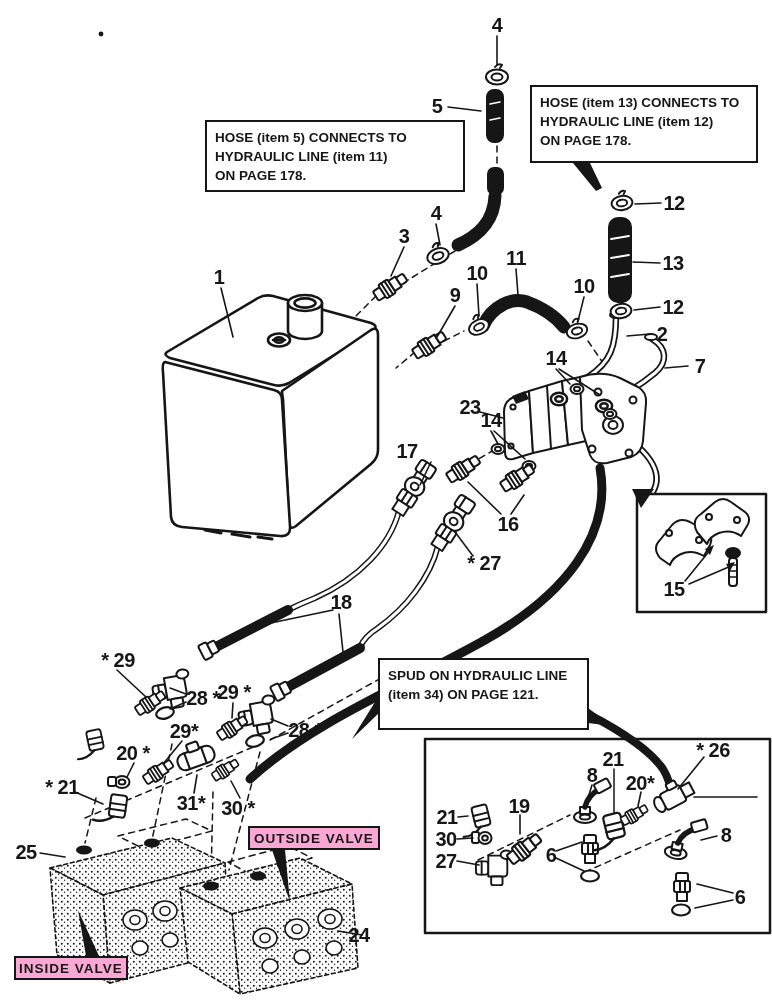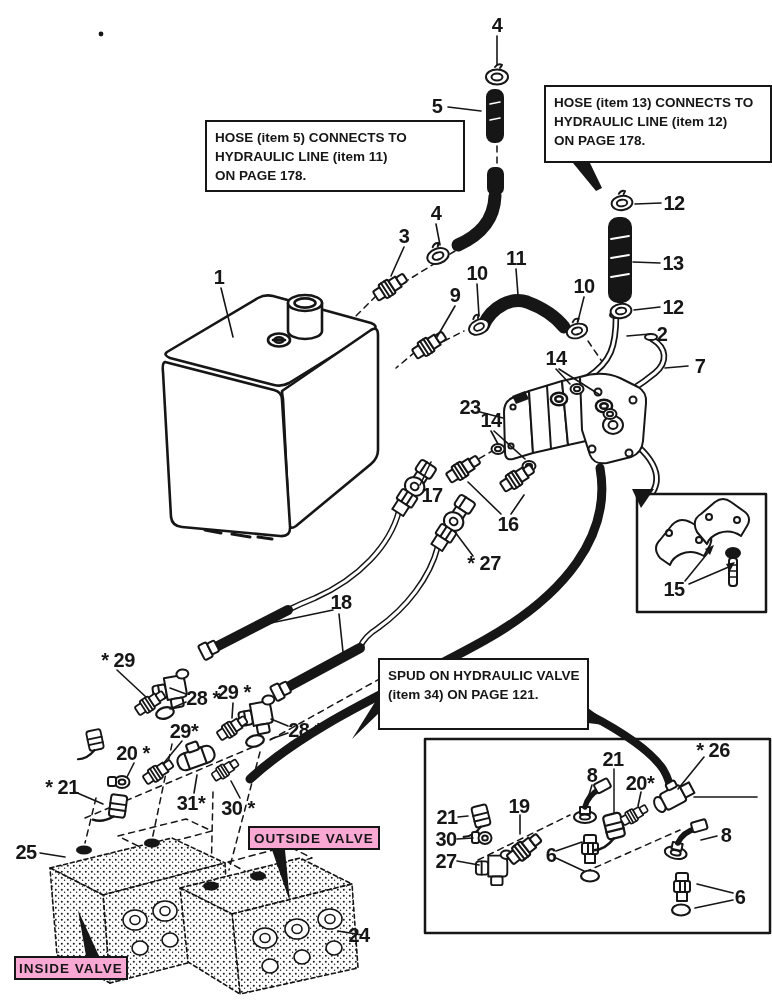--- a/index.html
+++ b/index.html
@@ -374,27 +374,27 @@
       <polygon points="86,956 99,956 78,910" fill="#161616" stroke="none"></polygon>
     </g>
   </g>
 </svg>
 
 <div class="callout" style="left:205px;top:120px;width:260px;height:72px">
   <div>HOSE (item 5) CONNECTS TO</div>
   <div>HYDRAULIC LINE (item 11)</div>
   <div>ON PAGE 178.</div>
 </div>
-<div class="callout" style="left:544px;top:85px;width:228px;height:78px">
+<div class="callout" style="left:530px;top:85px;width:228px;height:78px">
   <div>HOSE (item 13) CONNECTS TO</div>
   <div>HYDRAULIC LINE (item 12)</div>
   <div>ON PAGE 178.</div>
 </div>
 <div class="callout" style="left:378px;top:658px;width:211px;height:72px">
-  <div>SPUD ON HYDRAULIC VALVE</div>
+  <div>SPUD ON HYDRAULIC LINE</div>
   <div>(item 34) ON PAGE 121.</div>
 </div>
 <div class="vlabel" style="left:248px;top:826px;width:132px;height:24px">OUTSIDE VALVE</div>
 <div class="vlabel" style="left:14px;top:956px;width:114px;height:24px">INSIDE VALVE</div>
 
 <div id="part-labels">
       <div class="plbl" style="left: 497px; top: 25px;">4</div>
       <div class="plbl" style="left: 437px; top: 106px;">5</div>
       <div class="plbl" style="left: 219px; top: 277px;">1</div>
       <div class="plbl" style="left: 404px; top: 236px;">3</div>
@@ -404,21 +404,21 @@
       <div class="plbl" style="left: 516px; top: 258px;">11</div>
       <div class="plbl" style="left: 584px; top: 286px;">10</div>
       <div class="plbl" style="left: 674px; top: 203px;">12</div>
       <div class="plbl" style="left: 673px; top: 263px;">13</div>
       <div class="plbl" style="left: 673px; top: 307px;">12</div>
       <div class="plbl" style="left: 662px; top: 334px;">2</div>
       <div class="plbl" style="left: 700px; top: 366px;">7</div>
       <div class="plbl" style="left: 556px; top: 358px;">14</div>
       <div class="plbl" style="left: 470px; top: 407px;">23</div>
       <div class="plbl" style="left: 491px; top: 420px;">14</div>
-      <div class="plbl" style="left: 432px; top: 451px; margin-top: 44px;">17</div>
+      <div class="plbl" style="left: 407px; top: 451px;">17</div>
       <div class="plbl" style="left: 508px; top: 524px;">16</div>
       <div class="plbl" style="left: 484px; top: 563px;">* 27</div>
       <div class="plbl" style="left: 674px; top: 589px;">15</div>
       <div class="plbl" style="left: 341px; top: 602px;">18</div>
       <div class="plbl" style="left: 118px; top: 660px;">* 29</div>
       <div class="plbl" style="left: 203px; top: 698px;">28 *</div>
       <div class="plbl" style="left: 234px; top: 692px;">29 *</div>
       <div class="plbl" style="left: 305px; top: 730px;">28 *</div>
       <div class="plbl" style="left: 184px; top: 731px;">29*</div>
       <div class="plbl" style="left: 133px; top: 753px;">20 *</div>

